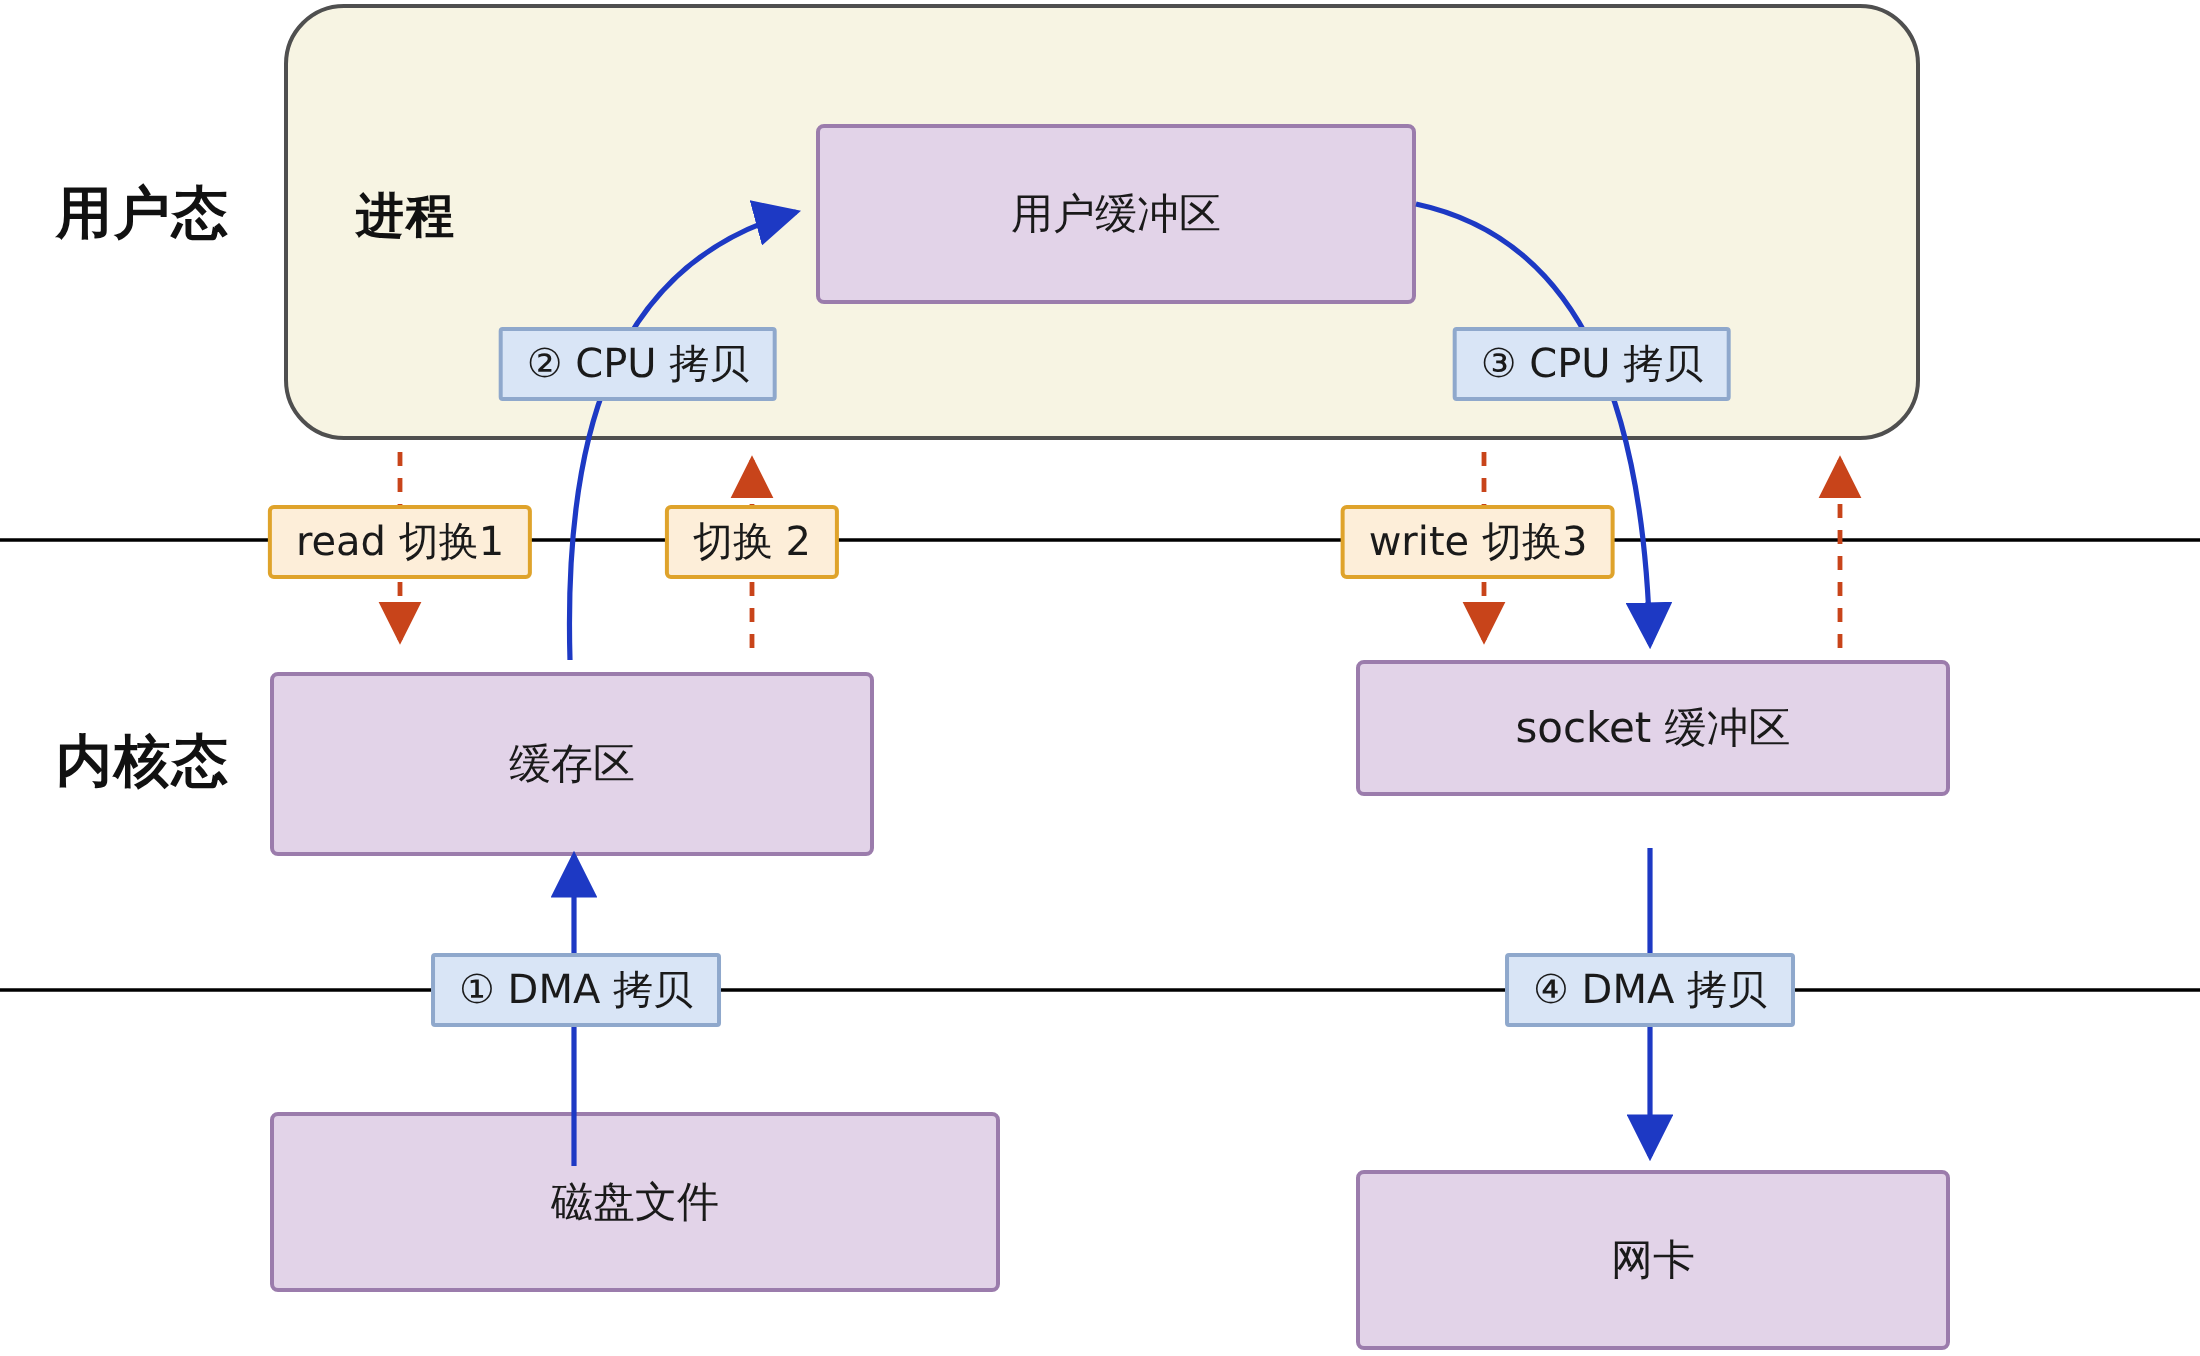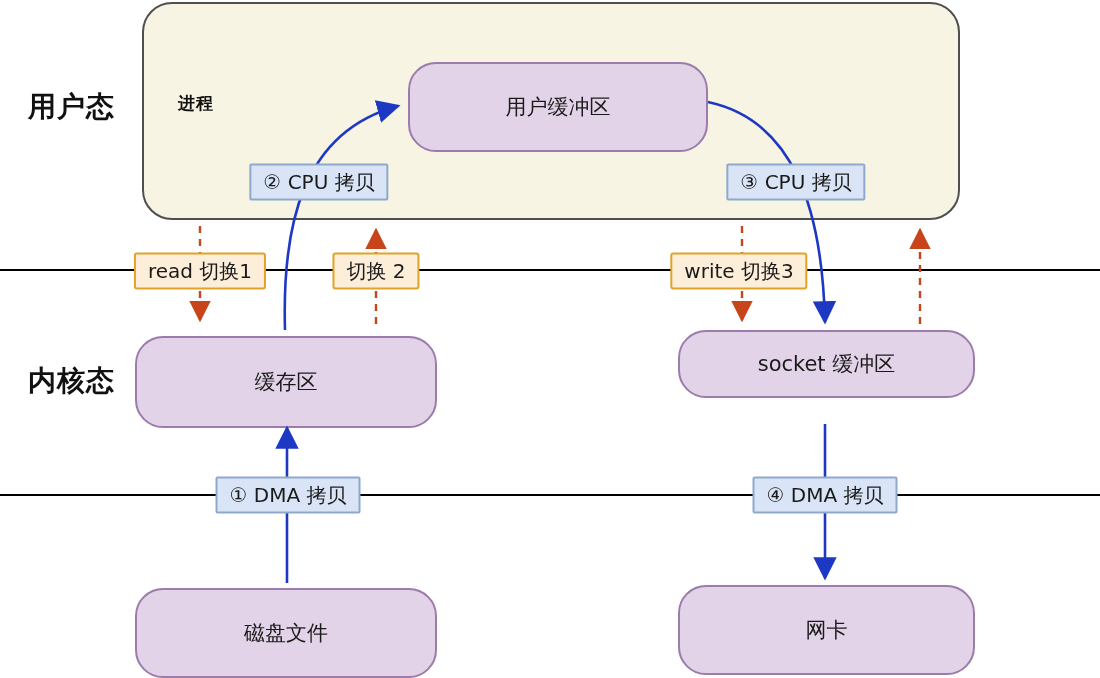--- a/index.html
+++ b/index.html
@@ -30,41 +30,41 @@
     height: 218px;
     background: #F7F4E3;
     border: 2.5px solid #4F4F4F;
     border-radius: 30px;
     box-sizing: border-box;
   }
   .process-title {
     position: absolute;
     left: 178px;
     top: 92px;
-    font-size: 17px;
+    font-size: 24px;
     font-weight: bold;
     color: #111111;
     letter-spacing: 1px;
   }
   .node {
     position: absolute;
     background: #E2D3E8;
     border: 2px solid #9B7CAC;
-    border-radius: 28px;
+    border-radius: 4px;
     box-sizing: border-box;
     display: flex;
     align-items: center;
     justify-content: center;
     font-size: 21px;
     color: #1a1a1a;
   }
   .node.user-buffer   { left: 408px; top: 62px;  width: 300px; height: 90px; }
   .node.kernel-buffer { left: 135px; top: 336px; width: 302px; height: 92px; }
   .node.socket-buffer { left: 678px; top: 330px; width: 297px; height: 68px; }
-  .node.disk-file     { left: 135px; top: 588px; width: 302px; height: 90px; }
+  .node.disk-file     { left: 135px; top: 556px; width: 365px; height: 90px; }
   .node.nic           { left: 678px; top: 585px; width: 297px; height: 90px; }
 
   #arrow-layer {
     position: absolute;
     left: 0; top: 0;
     width: 1100px;
     height: 678px;
     pointer-events: none;
   }
   .tag {

